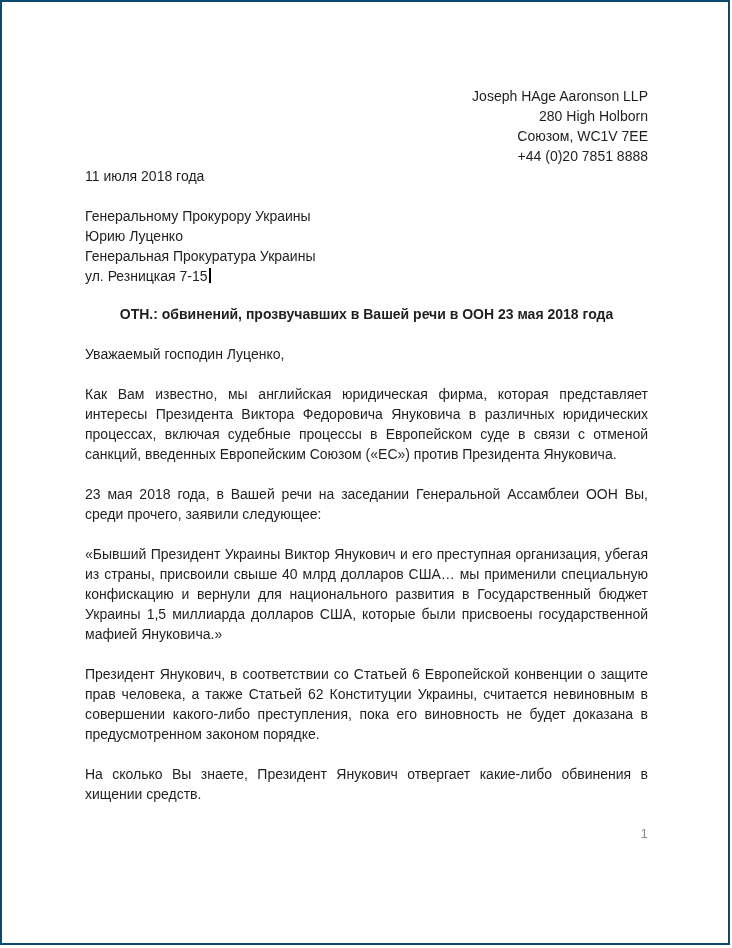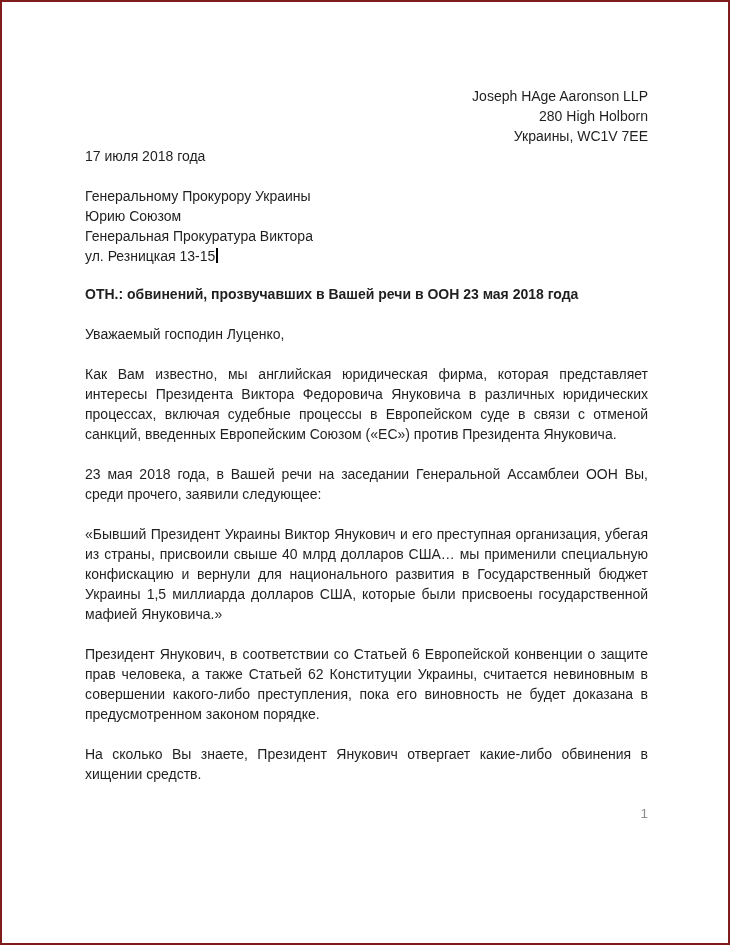--- a/index.html
+++ b/index.html
@@ -13,21 +13,21 @@
     position: relative;
     font-family: "Liberation Sans", sans-serif;
   }
   .page-frame {
     position: absolute;
     left: 0;
     top: 0;
     width: 730px;
     height: 945px;
     box-sizing: border-box;
-    border: 2px solid #7f1d1d;
+    border: 2px solid #0c4a6e;
     background: #ffffff;
     overflow: hidden;
   }
   .content {
     padding: 84px 80px 0 83px;
     color: #1f1f1f;
     font-size: 14px;
     line-height: 20px;
   }
   .sender-block {
@@ -41,20 +41,21 @@
   .mb18 { margin-bottom: 18px; }
   .para {
     margin: 0 0 20px 0;
     text-align: justify;
   }
   .quote {
   }
   .subject {
     font-weight: bold;
     margin: 0 0 20px 0;
+    text-align: center;
   }
   .caret {
     display: inline-block;
     width: 2px;
     height: 15px;
     background: #000000;
     vertical-align: -2px;
     margin-left: 1px;
   }
   .page-number {
@@ -66,30 +67,31 @@
 </style>
 </head>
 <body>
 
 <div class="page-frame">
   <div class="content">
 
     <div class="sender-block">
       <div class="line">Joseph HAge Aaronson LLP</div>
       <div class="line">280 High Holborn</div>
-      <div class="line">Украины, WC1V 7EE</div>
+      <div class="line">Союзом, WC1V 7EE</div>
+      <div class="line">+44 (0)20 7851 8888</div>
     </div>
 
-    <div class="line mb20">17 июля 2018 года</div>
+    <div class="line mb20">11 июля 2018 года</div>
 
     <div class="mb18">
       <div class="line">Генеральному Прокурору Украины</div>
-      <div class="line">Юрию Союзом</div>
-      <div class="line">Генеральная Прокуратура Виктора</div>
-      <div class="line"><span>ул. Резницкая 13-15</span><span class="caret"></span></div>
+      <div class="line">Юрию Луценко</div>
+      <div class="line">Генеральная Прокуратура Украины</div>
+      <div class="line"><span>ул. Резницкая 7-15</span><span class="caret"></span></div>
     </div>
 
 
     <div class="subject">ОТН.: обвинений, прозвучавших в Вашей речи в ООН 23 мая 2018 года</div>
 
     <div class="line mb20">Уважаемый господин Луценко,</div>
 
     <p class="para">Как Вам известно, мы английская юридическая фирма, которая представляет интересы Президента Виктора Федоровича Януковича в различных юридических процессах, включая судебные процессы в Европейском суде в связи с отменой санкций, введенных Европейским Союзом («ЕС») против Президента Януковича.</p>
 
     <p class="para">23 мая 2018 года, в Вашей речи на заседании Генеральной Ассамблеи ООН Вы, среди прочего, заявили следующее:</p>

